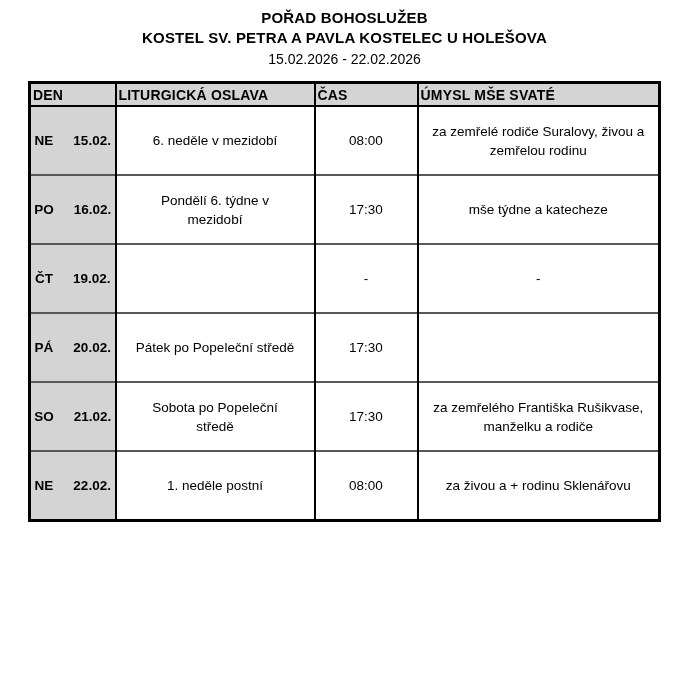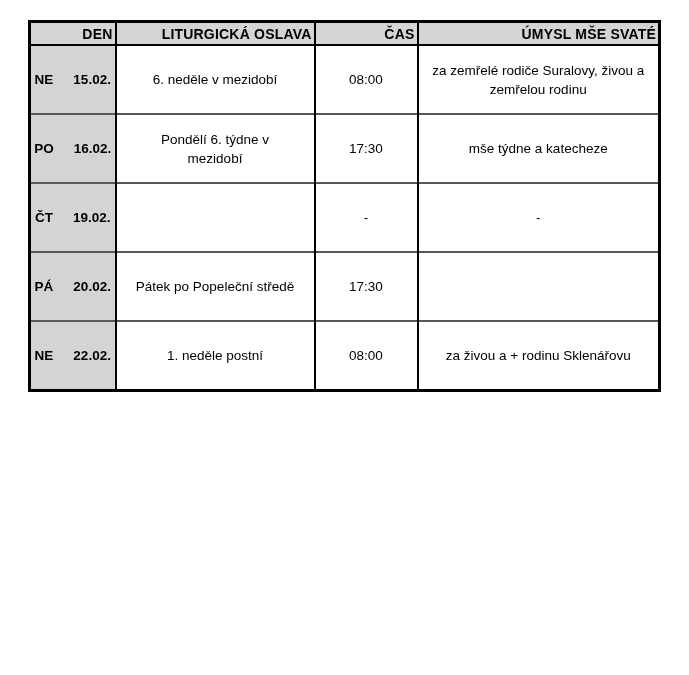--- a/index.html
+++ b/index.html
@@ -36,21 +36,21 @@
     border-collapse: collapse;
     border: 3px solid var(--border-color, #000);
   }
   th {
     background: var(--header-bg, #d4d4d4);
     border: 2px solid var(--border-color, #000);
     font-size: 14px;
     font-weight: bold;
     padding: 2px 2px;
     height: 17px;
-    text-align: right;
+    text-align: left;
     letter-spacing: 0.2px;
   }
   td {
     border-left: 2px solid var(--border-color, #000);
     border-right: 2px solid var(--border-color, #000);
     border-top: 2px solid var(--divider-color, #58585b);
     font-size: 13.5px;
     line-height: 19px;
     text-align: center;
     vertical-align: middle;
@@ -69,20 +69,25 @@
     display: flex;
     justify-content: center;
     align-items: center;
     gap: 20px;
   }
 </style>
 </head>
 <body>
 
 <div class="page">
+  <div class="titles">
+    <div class="title-main">POŘAD BOHOSLUŽEB</div>
+    <div class="title-church">KOSTEL SV. PETRA A PAVLA KOSTELEC U HOLEŠOVA</div>
+    <div class="title-dates">15.02.2026 - 22.02.2026</div>
+  </div>
 
   <table class="schedule">
     <colgroup>
       <col style="width:86px">
       <col style="width:199px">
       <col style="width:103px">
       <col style="width:242px">
     </colgroup>
     <thead>
       <tr>
@@ -135,20 +140,33 @@
               <span>20.02.</span>
             </div>
           </td>
           <td>Pátek po Popeleční středě</td>
           <td>17:30</td>
           <td></td>
         </tr>
         <tr>
           <td class="day-cell">
             <div class="day-wrap">
+              <span>SO</span>
+              <span>21.02.</span>
+            </div>
+          </td>
+          <td>Sobota po Popeleční
+středě</td>
+          <td>17:30</td>
+          <td>za zemřelého Františka Rušikvase,
+manželku a rodiče</td>
+        </tr>
+        <tr>
+          <td class="day-cell">
+            <div class="day-wrap">
               <span>NE</span>
               <span>22.02.</span>
             </div>
           </td>
           <td>1. neděle postní</td>
           <td>08:00</td>
           <td>za živou a + rodinu Sklenářovu</td>
         </tr>
       </tbody>
   </table>

